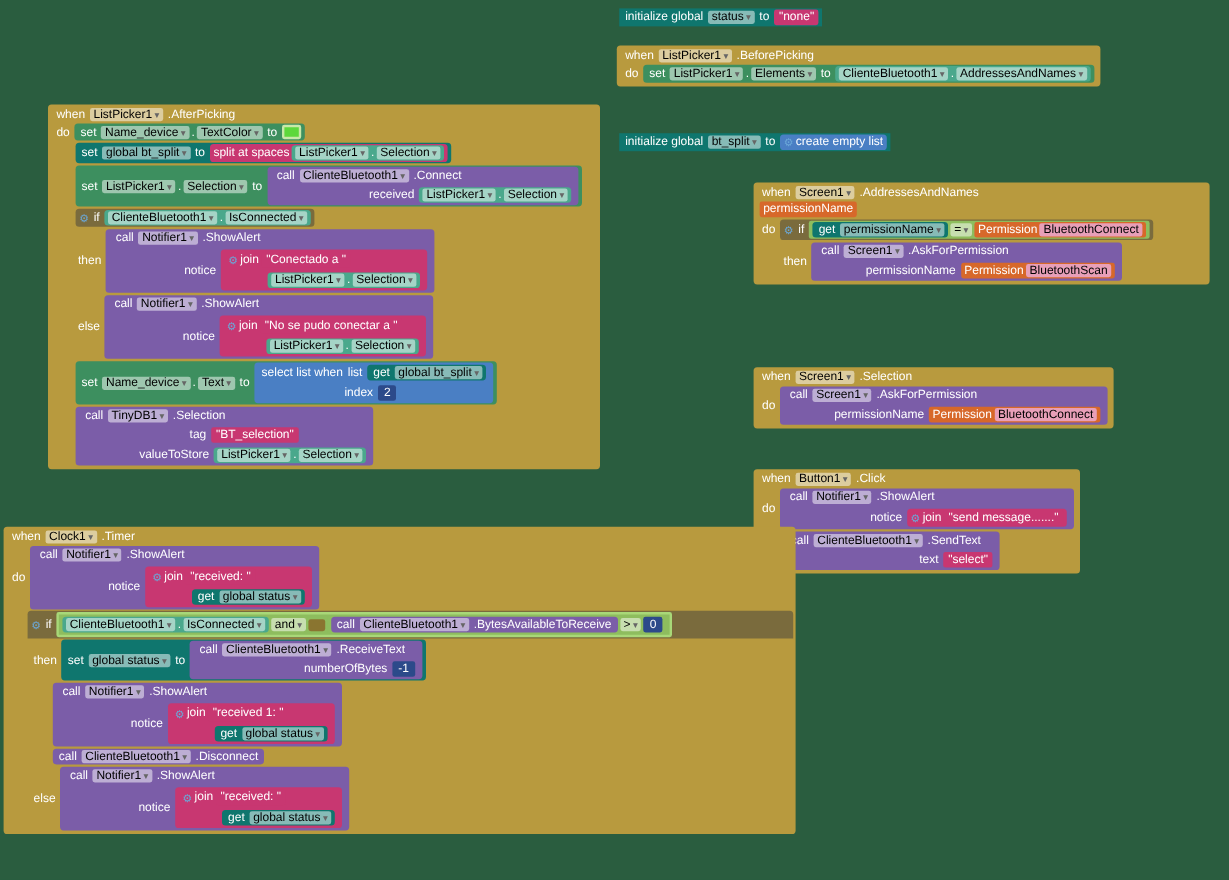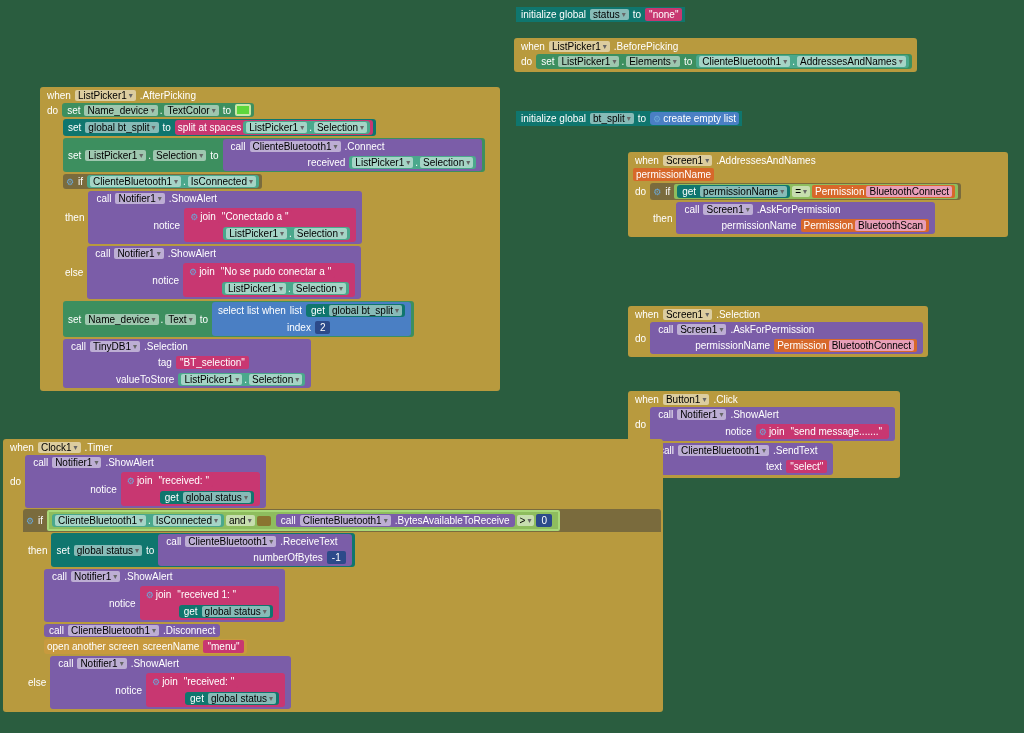--- a/index.html
+++ b/index.html
@@ -450,27 +450,20 @@
       </span>
     </span>
   </div>
   <div class="row indent2">
     <span class="row purple" style="border-radius:3px">
         <span class="label">call</span>
         <span class="dd">ClienteBluetooth1</span>
         <span class="label">.Disconnect</span>
       </span>
   </div>
-  <div class="row indent2">
-    <span class="row" style="background:#c89a3e;border-radius:3px">
-        <span>open another screen</span>
-        <span class="label">screenName</span>
-        <span class="txt-pink"><span class="q">"</span><span>menu</span><span class="q">"</span></span>
-      </span>
-  </div>
   <div class="row indent">
       <span class="label">else</span>
     <span class="row purple" style="border-radius:3px;flex-direction:column;align-items:flex-start">
       <span class="row">
           <span class="label">call</span>
           <span class="dd">Notifier1</span>
           <span class="label">.ShowAlert</span>
         </span>
       <span class="row" style="padding-left:60px">
           <span class="label">notice</span>

